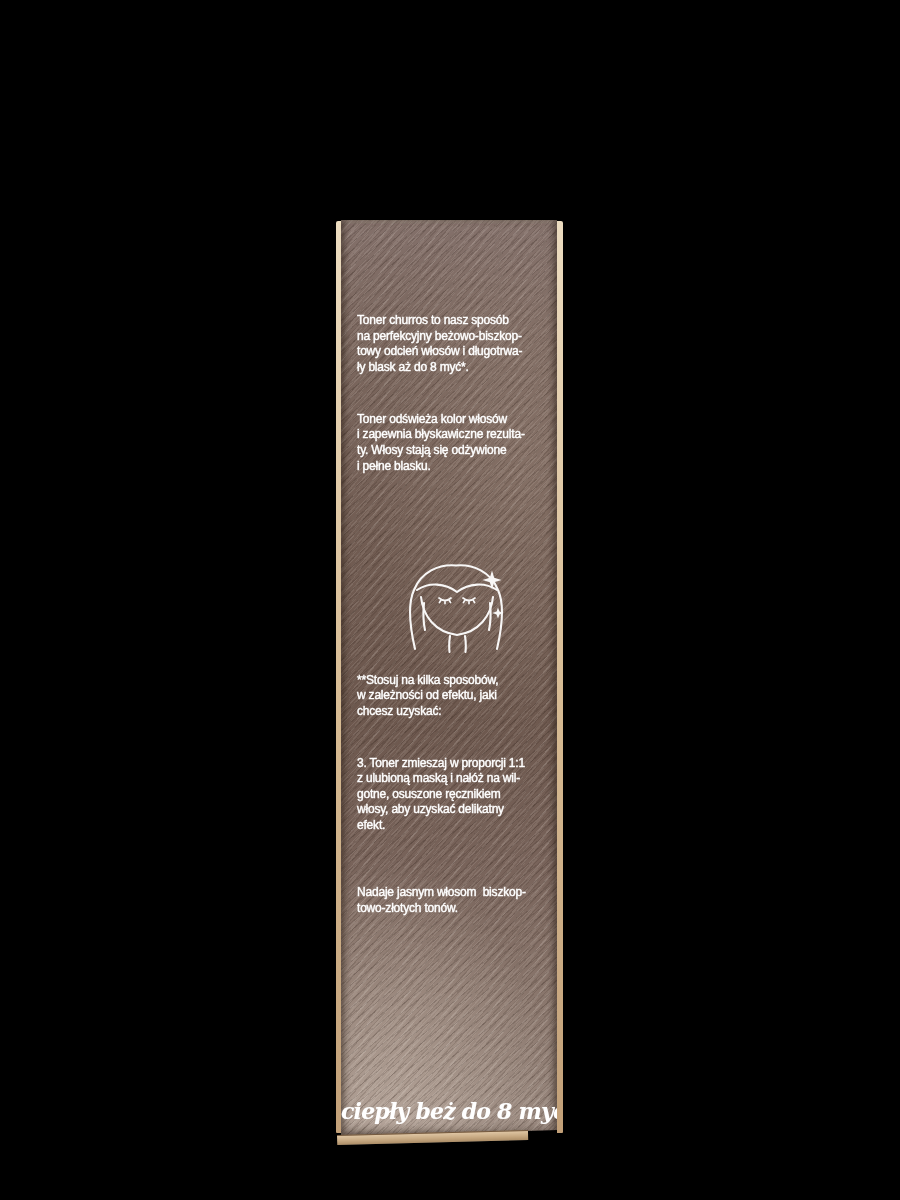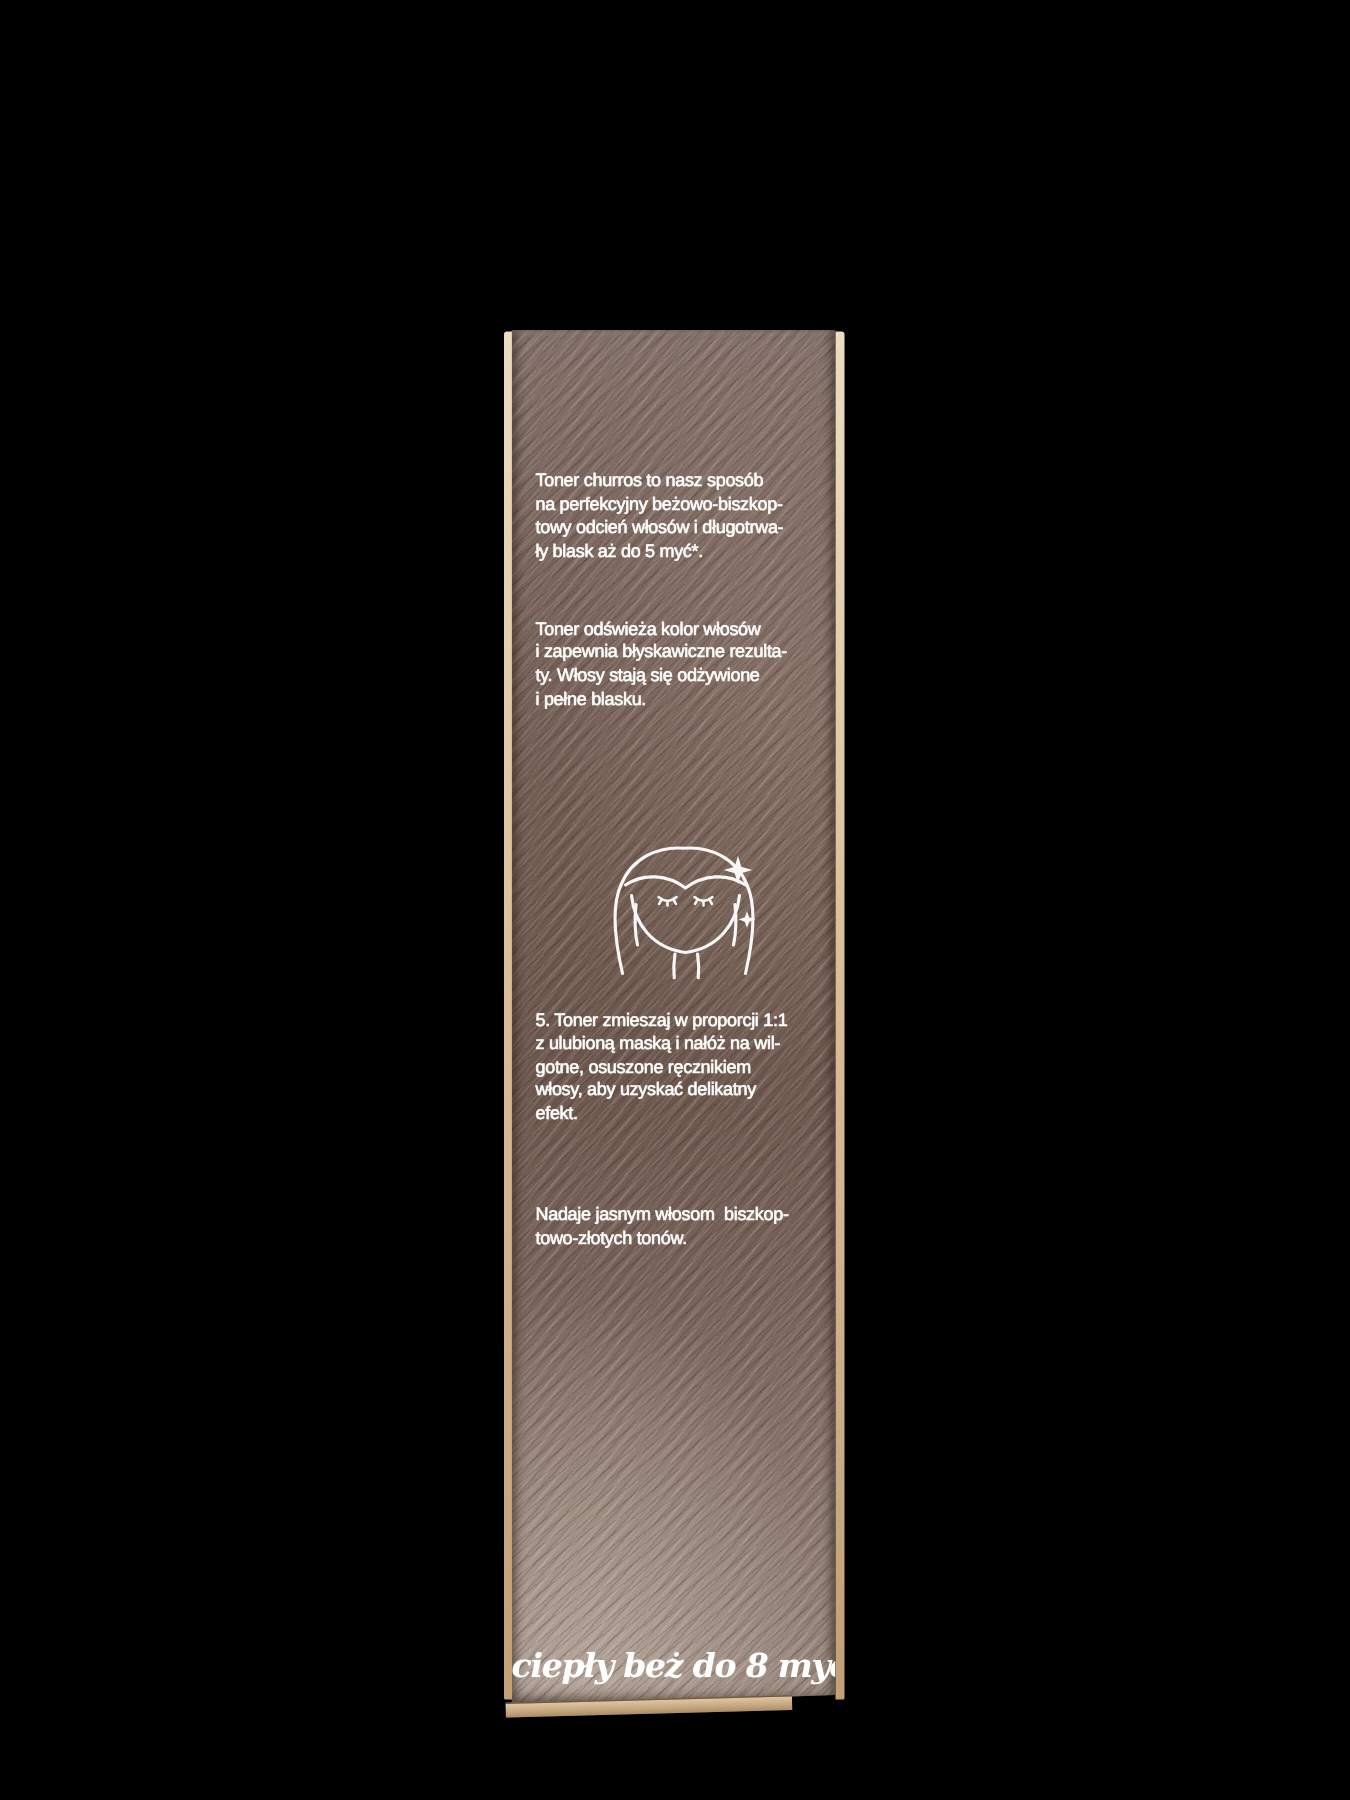--- a/index.html
+++ b/index.html
@@ -66,21 +66,21 @@
 <body>
 
 <div class="package">
   <div class="edge edge-left"></div>
 
   <div class="hair">
     <div class="copy">
       <p class="para">Toner churros to nasz sposób
 na perfekcyjny beżowo-biszkop-
 towy odcień włosów i długotrwa-
-ły blask aż do 5 myć*.</p>
+ły blask aż do 8 myć*.</p>
       <p class="para">Toner odświeża kolor włosów
 i zapewnia błyskawiczne rezulta-
 ty. Włosy stają się odżywione
 i pełne blasku.</p>
 
       <div class="icon-wrap">
         <svg width="118" height="94" viewBox="0 0 118 94" fill="none" stroke="#ffffff" stroke-width="2.1" stroke-linecap="round" opacity="0.95">
           <path d="M 14,90 C 8,64 7,44 13,31 C 20,13 38,5 55,6.5 C 72,5 90,13 97,31 C 103,44 102,64 96,90"></path>
           <path d="M 16,31 C 28,23 44,24 56,33 C 68,24 84,23 96,31"></path>
           <path d="M 23,44 C 22,54 22,62 24,71"></path>
@@ -88,21 +88,24 @@
           <path d="M 20,38 C 22,57 34,73 56,76 C 78,73 90,57 92,38"></path>
           <path d="M 38,39 Q 44,44 50,39 M 40,40.8 L 38.4,43.6 M 44,41.8 L 44,44.6 M 48,40.8 L 49.6,43.6" stroke-width="1.7"></path>
           <path d="M 62,39 Q 68,44 74,39 M 64,40.8 L 62.4,43.6 M 68,41.8 L 68,44.6 M 72,40.8 L 73.6,43.6" stroke-width="1.7"></path>
           <path d="M 49,77 C 48,83 48,88 48.5,93"></path>
           <path d="M 64,77 C 65,83 65,88 64.5,93"></path>
           <path d="M 91,11.5 L 93.2,18.8 L 100.5,21 L 93.2,23.2 L 91,30.5 L 88.8,23.2 L 81.5,21 L 88.8,18.8 Z" fill="#ffffff" stroke="none"></path>
           <path d="M 97,48.5 L 98.5,52.5 L 102.5,54 L 98.5,55.5 L 97,59.5 L 95.5,55.5 L 91.5,54 L 95.5,52.5 Z" fill="#ffffff" stroke="none"></path>
         </svg>
       </div>
 
-      <p class="para">5. Toner zmieszaj w proporcji 1:1
+      <p class="para">**Stosuj na kilka sposobów,
+w zależności od efektu, jaki
+chcesz uzyskać:</p>
+      <p class="para">3. Toner zmieszaj w proporcji 1:1
 z ulubioną maską i nałóż na wil-
 gotne, osuszone ręcznikiem
 włosy, aby uzyskać delikatny
 efekt.</p>
 
       <p class="para">Nadaje jasnym włosom  biszkop-
 towo-złotych tonów.</p>
       
       
       

